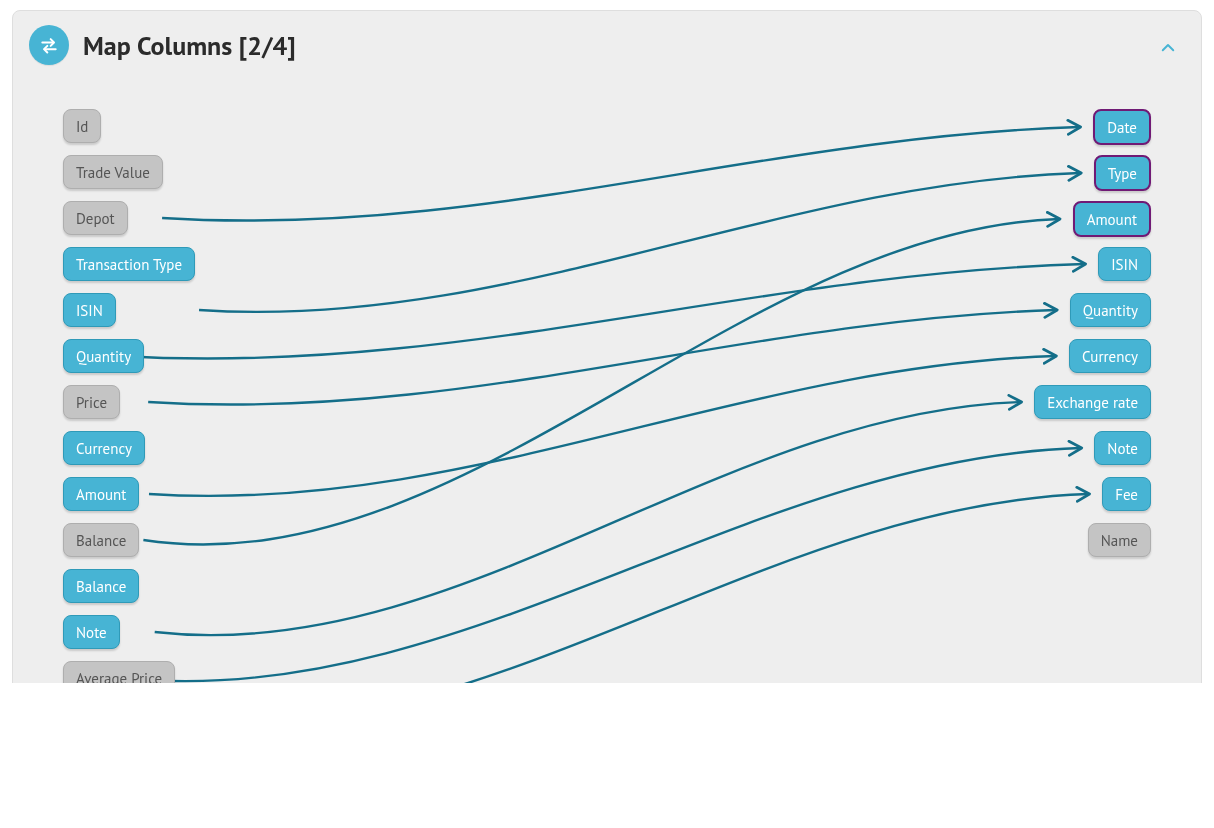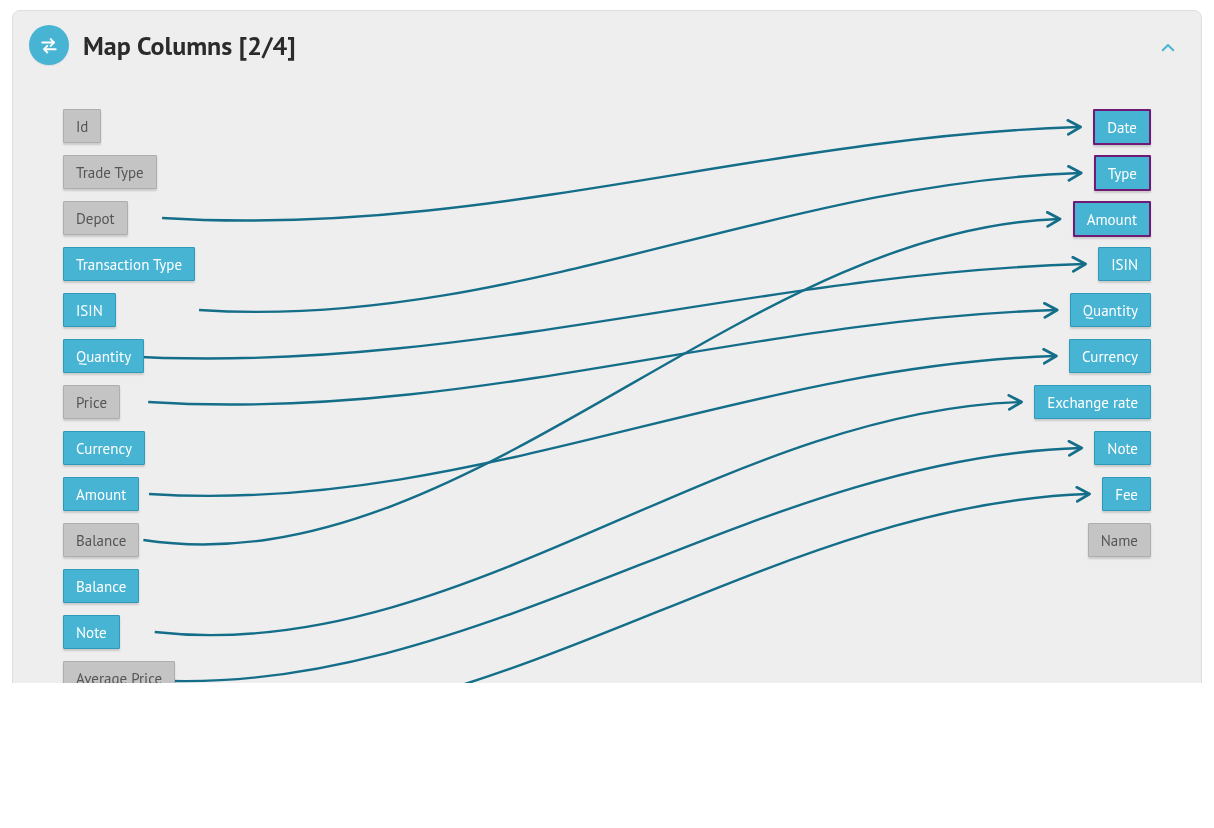--- a/index.html
+++ b/index.html
@@ -78,21 +78,21 @@
   .chip-row {
     display: flex;
     height: 32px;
     margin-bottom: 14px;
   }
   .chip {
     display: inline-flex;
     align-items: center;
     height: 32px;
     padding: 0 12px;
-    border-radius: 1px;
+    border-radius: 8px;
     font-size: 15px;
     font-weight: 500;
     box-shadow: 0 2px 2px rgba(0,0,0,0.15);
     cursor: grab;
     user-select: none;
     white-space: nowrap;
   }
   .chip.blue {
     background: #47b4d4;
     color: #fff;
@@ -152,21 +152,21 @@
           <path d="M 136 415 C 453.09999999999997 435.7, 724.9000000000001 287, 1042 277" fill="none" stroke="#146e89" stroke-width="2.4" marker-end="url(#arrow)"></path>
           <path d="M 141.703125 553 C 444.63359375 587.5, 704.28828125 333, 1007.21875 323" fill="none" stroke="#146e89" stroke-width="2.4" marker-end="url(#arrow)"></path>
           <path d="M 110.6875 599 C 445.50624999999997 633.5, 732.4937500000001 379, 1067.3125 369" fill="none" stroke="#146e89" stroke-width="2.4" marker-end="url(#arrow)"></path>
           <path d="M 144.75 645 C 470.3921875 679.5, 749.5140625 425, 1075.15625 415" fill="none" stroke="#146e89" stroke-width="2.4" marker-end="url(#arrow)"></path>
         </svg>
       <div class="column col-left" id="col-left">
           <div class="chip-row">
             <div class="chip gray" id="left-Id">Id</div>
           </div>
           <div class="chip-row">
-            <div class="chip gray" id="left-TradeDate">Trade Type</div>
+            <div class="chip gray" id="left-TradeDate">Trade Value</div>
           </div>
           <div class="chip-row">
             <div class="chip gray" id="left-Depot">Depot</div>
           </div>
           <div class="chip-row">
             <div class="chip blue" id="left-TransactionType">Transaction Type</div>
           </div>
           <div class="chip-row">
             <div class="chip blue" id="left-ISIN">ISIN</div>
           </div>

